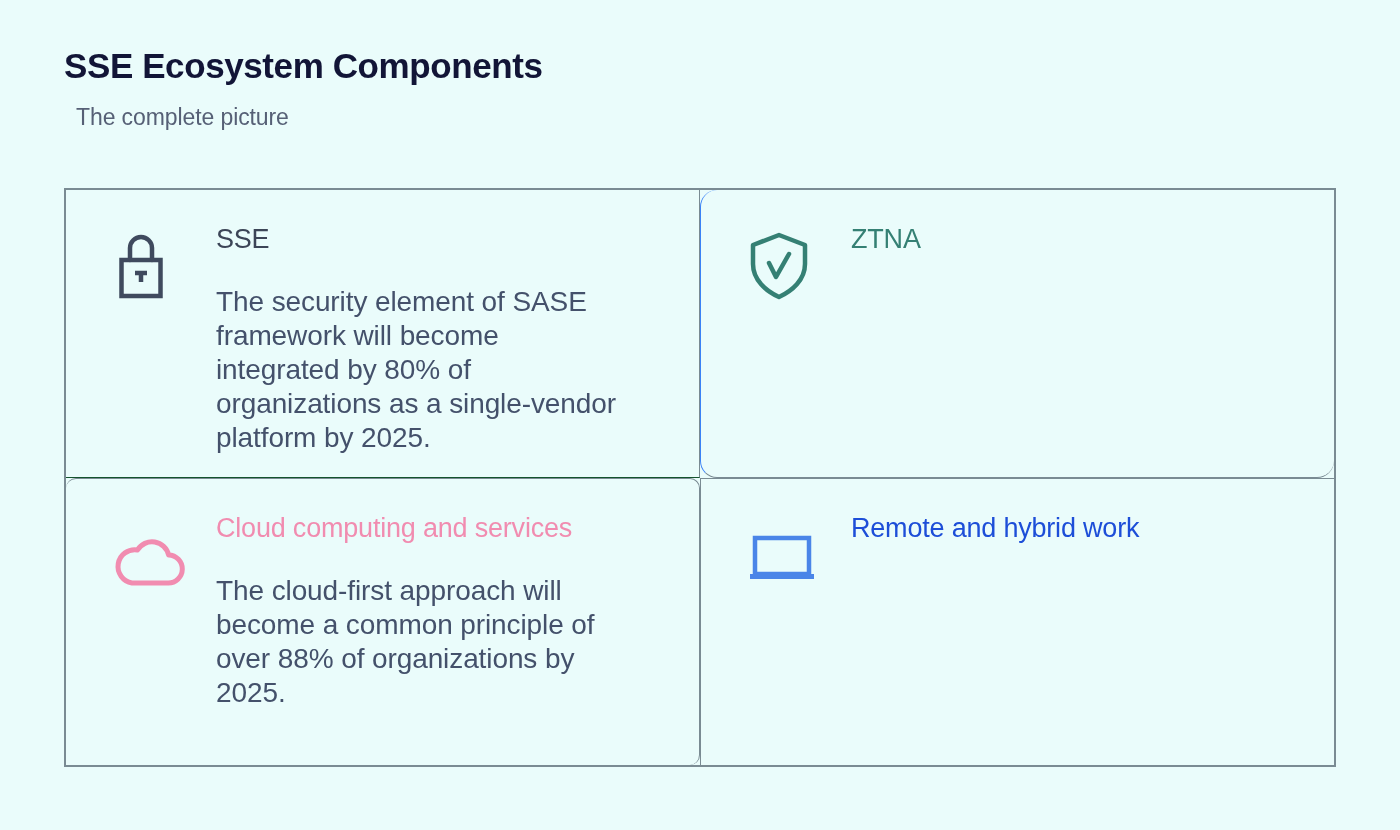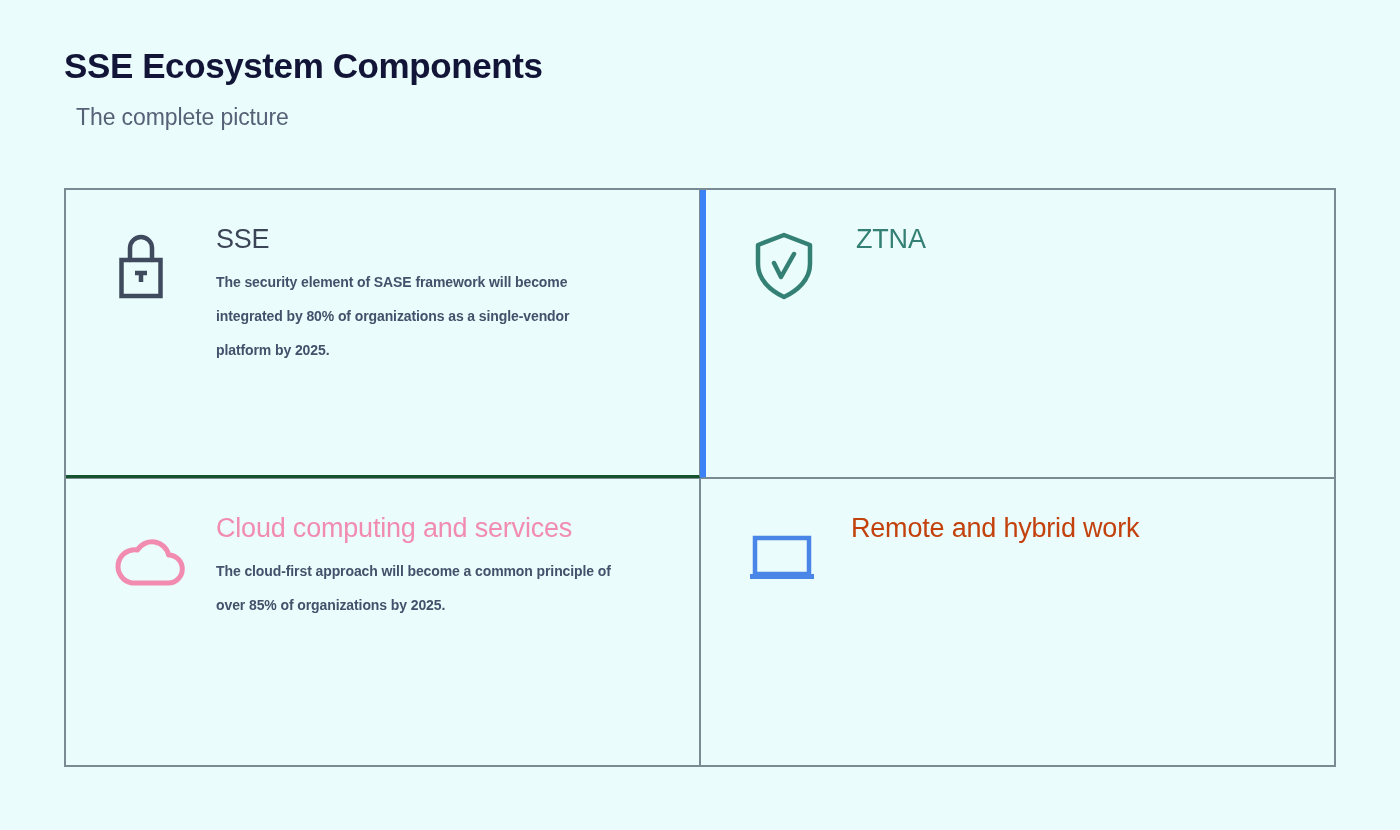--- a/index.html
+++ b/index.html
@@ -58,23 +58,23 @@
     display: grid;
     grid-template-columns: 1fr 1fr;
     grid-template-rows: 1fr 1fr;
   }
   .cell {
     box-sizing: border-box;
     display: flex;
     align-items: flex-start;
     padding: 32px 34px 20px 46px;
   }
-  .cell.c1 { border-right: 1px solid #7a8b93; border-bottom: 3px solid #14532d; }
-  .cell.c2 { border-left: 6px solid #3b82f6; border-bottom: 1px solid #7a8b93; }
-  .cell.c3 { border-right: 1px solid #7a8b93; border-top: 1px solid #7a8b93; }
+  .cell.c1 { border-right: 1px solid #7a8b93; border-bottom: 1px solid #14532d; }
+  .cell.c2 { border-left: 1px solid #3b82f6; border-bottom: 1px solid #7a8b93; border-radius: 17px; }
+  .cell.c3 { border-right: 1px solid #7a8b93; border-top: 1px solid #7a8b93; border-radius: 10px; }
   .cell.c4 { border-left: 1px solid #7a8b93; border-top: 1px solid #7a8b93; }
 
   .icon-wrap {
     flex: 0 0 auto;
     width: 104px;
     display: flex;
     justify-content: flex-start;
     align-items: flex-start;
     padding-top: 8px;
   }
@@ -90,27 +90,27 @@
     margin: 0;
     font-size: 27px;
     line-height: 35px;
     font-weight: 400;
     letter-spacing: -0.2px;
   }
   .card-heading.sse     { color: #3c4557; }
   .card-heading.ztna    { color: #358074; }
   .card-heading.cloud   { color: #f2
 8cb0; color: #f18cb0; }
-  .card-heading.remote  { color: #c2410c; }
+  .card-heading.remote  { color: #1d4ed8; }
 
   .card-text {
-    margin: 8px 0 0 0;
-    font-size: 14px;
+    margin: 28px 0 0 0;
+    font-size: 28px;
     line-height: 34px;
-    font-weight: 700;
+    font-weight: 400;
     letter-spacing: -0.1px;
     color: #44516b;
     max-width: 400px;
   }
   .card-body.wide .card-text { max-width: 410px; }
 </style>
 </head>
 <body>
 
 <div class="page">
@@ -157,21 +157,21 @@
         <span>
           <svg width="76" height="54" viewBox="0 0 76 54" fill="none" aria-hidden="true">
             <path d="M20 48 H56 a14 14 0 0 0 0.6 -28
                      A17 17 0 0 0 25.5 15
                      A15 15 0 0 0 20 48 Z" stroke="#f18cb0" stroke-width="5" stroke-linejoin="round" fill="none"></path>
           </svg>
         </span>
       </div>
       <div class="card-body">
         <h2 class="card-heading cloud">Cloud computing and services</h2>
-        <p class="card-text">The cloud-first approach will become a common principle of over 85% of organizations by 2025.</p>
+        <p class="card-text">The cloud-first approach will become a common principle of over 88% of organizations by 2025.</p>
       </div>
     </div>
 
     <div class="cell c4">
       <div class="icon-wrap laptop-wrap">
         <span>
           <svg width="70" height="52" viewBox="0 0 70 52" fill="none" aria-hidden="true">
             <rect x="8" y="5" width="54" height="36" stroke="#4a85e8" stroke-width="4.5" fill="none"></rect>
             <path d="M3 43.5 H67" stroke="#4a85e8" stroke-width="5" stroke-linecap="butt"></path>
           </svg>

